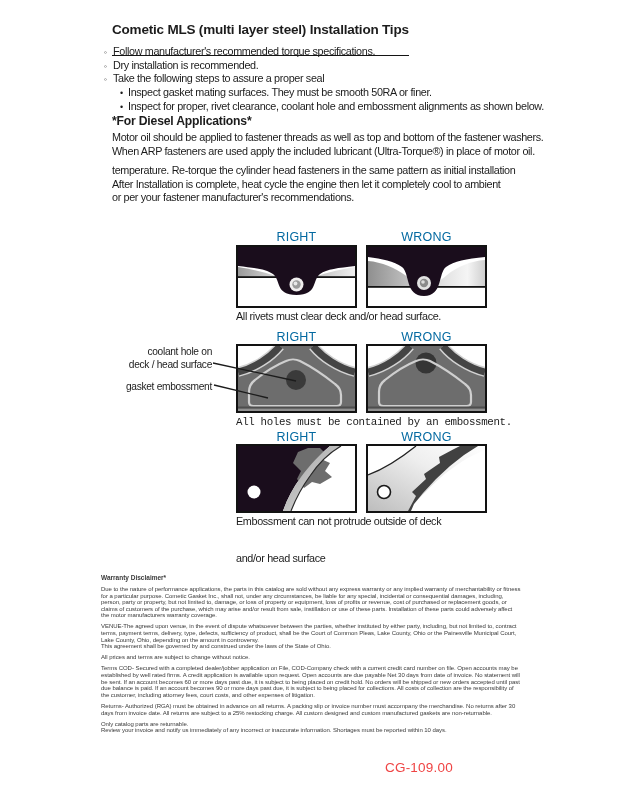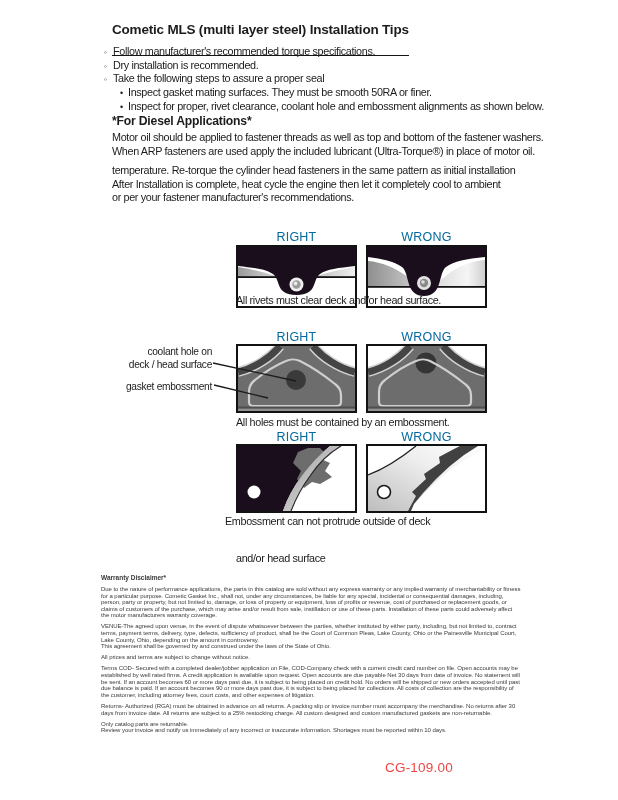--- a/index.html
+++ b/index.html
@@ -122,21 +122,21 @@
       <rect x="0" y="39" width="117" height="1.8" fill="#141414"></rect>
       <path d="M0,0 H117 V10 C98,12 86,14 78,20 C70,26 75,49 56,49 C37,49 42,26 34,20 C26,14 14,12 0,10 Z" fill="#1a0d1c"></path>
       <g>
         <circle cx="56" cy="36" r="7" fill="#e2e2e2"></circle>
         <circle cx="56" cy="36" r="4.2" fill="#8a8a8a"></circle>
         <circle cx="55" cy="35" r="1.8" fill="#dcdcdc"></circle>
       </g>
     </svg>
   </div>
 
-  <div class="abs caption" style="left:236px;top:294px;">All rivets must clear deck and/or head surface.</div>
+  <div class="abs caption" style="left:236px;top:310px;">All rivets must clear deck and/or head surface.</div>
 
   <div class="abs col-label" style="left:236px;top:330px;">RIGHT</div>
   <div class="abs col-label" style="left:366px;top:330px;">WRONG</div>
 
   <div class="abs callout" style="left:98px;top:346px;">
     <div>coolant hole on</div>
     <div>deck / head surface</div>
   </div>
   <div class="abs callout" style="left:98px;top:381px;">
     <div>gasket embossment</div>
@@ -170,21 +170,21 @@
       <rect x="0" y="60.5" width="117" height="2.2" fill="#4e4e4e"></rect>
       <rect x="0" y="62.7" width="117" height="2.3" fill="#909090"></rect>
     </svg>
   </div>
 
   <svg class="abs" style="left:212px;top:352px;" width="88" height="52" viewBox="0 0 88 52">
     <line x1="1" y1="11" x2="84" y2="29" stroke="#1c1c1c" stroke-width="1.3"></line>
     <line x1="2" y1="33" x2="56" y2="46" stroke="#1c1c1c" stroke-width="1.3"></line>
   </svg>
 
-  <div class="abs caption" style="left:236px;top:416px;">All holes must be contained by an embossment.</div>
+  <div class="abs caption" style="left:236px;top:416px;font-family:Liberation Mono, monospace;">All holes must be contained by an embossment.</div>
 
   <div class="abs col-label" style="left:236px;top:430px;">RIGHT</div>
   <div class="abs col-label" style="left:366px;top:430px;">WRONG</div>
 
   <div class="abs dbox h69" style="left:236px;top:444px;">
     <svg width="117" height="65" viewBox="0 0 117 65">
       <defs>
         <linearGradient id="g3a" x1="0" y1="0" x2="1" y2="1">
           <stop offset="0" stop-color="#9a9a9a"></stop>
             <stop offset="1" stop-color="#e8e8e8"></stop>
@@ -209,21 +209,21 @@
         </linearGradient>
       </defs>
       <rect width="117" height="65" fill="#ffffff"></rect>
       <path d="M48,0 H117 V4 C101,10 86,20 72,32 C59,44 48,55 40,65 L0,65 L0,29 C16,23 33,12 48,0 Z" fill="url(#g3b)"></path>
       <path d="M48,0 C33,12 16,23 0,29" fill="none" stroke="#222222" stroke-width="1.3"></path>
       <path d="M40,65 L48,50 L44,46 L58,33 L56,28 L72,17 L71,11 L86,3 L92,0 L110,0 L96,9 L82,20 L68,33 L55,47 L46,58 L43,65 Z" fill="#414141"></path>
       <circle cx="16" cy="46" r="6.5" fill="#ffffff" stroke="#1a1a1a" stroke-width="1.6"></circle>
     </svg>
   </div>
 
-  <div class="abs caption" style="left:225px;top:515px;">Embossment can not protrude outside of deck</div>
+  <div class="abs caption" style="left:236px;top:515px;">Embossment can not protrude outside of deck</div>
   <div class="abs caption" style="left:236px;top:552px;">and/or head surface</div>
 
   <div class="abs legal">
     <h4>Warranty Disclaimer*</h4>
     <p>Due to the nature of performance applications, the parts in this catalog are sold without any express warranty or any implied warranty of merchantability or fitness for a particular purpose.  Cometic Gasket Inc., shall not, under any circumstances, be liable for any special, incidental or consequential damages, including, person, party or property, but not limited to, damage, or loss of property or equipment, loss of profits or revenue, cost of purchased or replacement goods, or claims of customers of the purchase, which may arise and/or result from sale, instillation or use of these parts.  Installation of these parts could adversely affect the motor manufacturers warranty coverage.</p>
     <p class="tight">VENUE-The agreed upon venue, in the event of dispute whatsoever between the parties, whether instituted by either party, including, but not limited to, contract terms, payment terms, delivery, type, defects, sufficiency of product, shall be the Court of Common Pleas, Lake County, Ohio or the Painesville Municipal Court, Lake County, Ohio, depending on the amount in controversy.</p>
     <p>This agreement shall be governed by and construed under the laws of the State of Ohio.</p>
     <p>All prices and terms are subject to change without notice.</p>
     <p>Terms COD- Secured with a completed dealer/jobber application on File, COD-Company check with a current credit card number on file.  Open accounts may be established by well rated firms.  A credit application is available upon request.  Open accounts are due payable Net 30 days from date of invoice.  No statement will be sent.  If an account becomes 60 or more days past due, it is subject to being placed on credit hold.  No orders will be shipped or new orders accepted until past due balance is paid.  If an account becomes 90 or more days past due, it is subject to being placed for collections.  All costs of collection are the responsibility of the customer, including attorney fees, court costs, and other expenses of litigation.</p>
     <p>Returns- Authorized (RGA) must be obtained in advance on all returns.  A packing slip or invoice number must accompany the merchandise.  No returns after 30 days from invoice date.  All returns are subject to a 25% restocking charge.  All custom designed and custom manufactured gaskets are non-returnable.</p>

